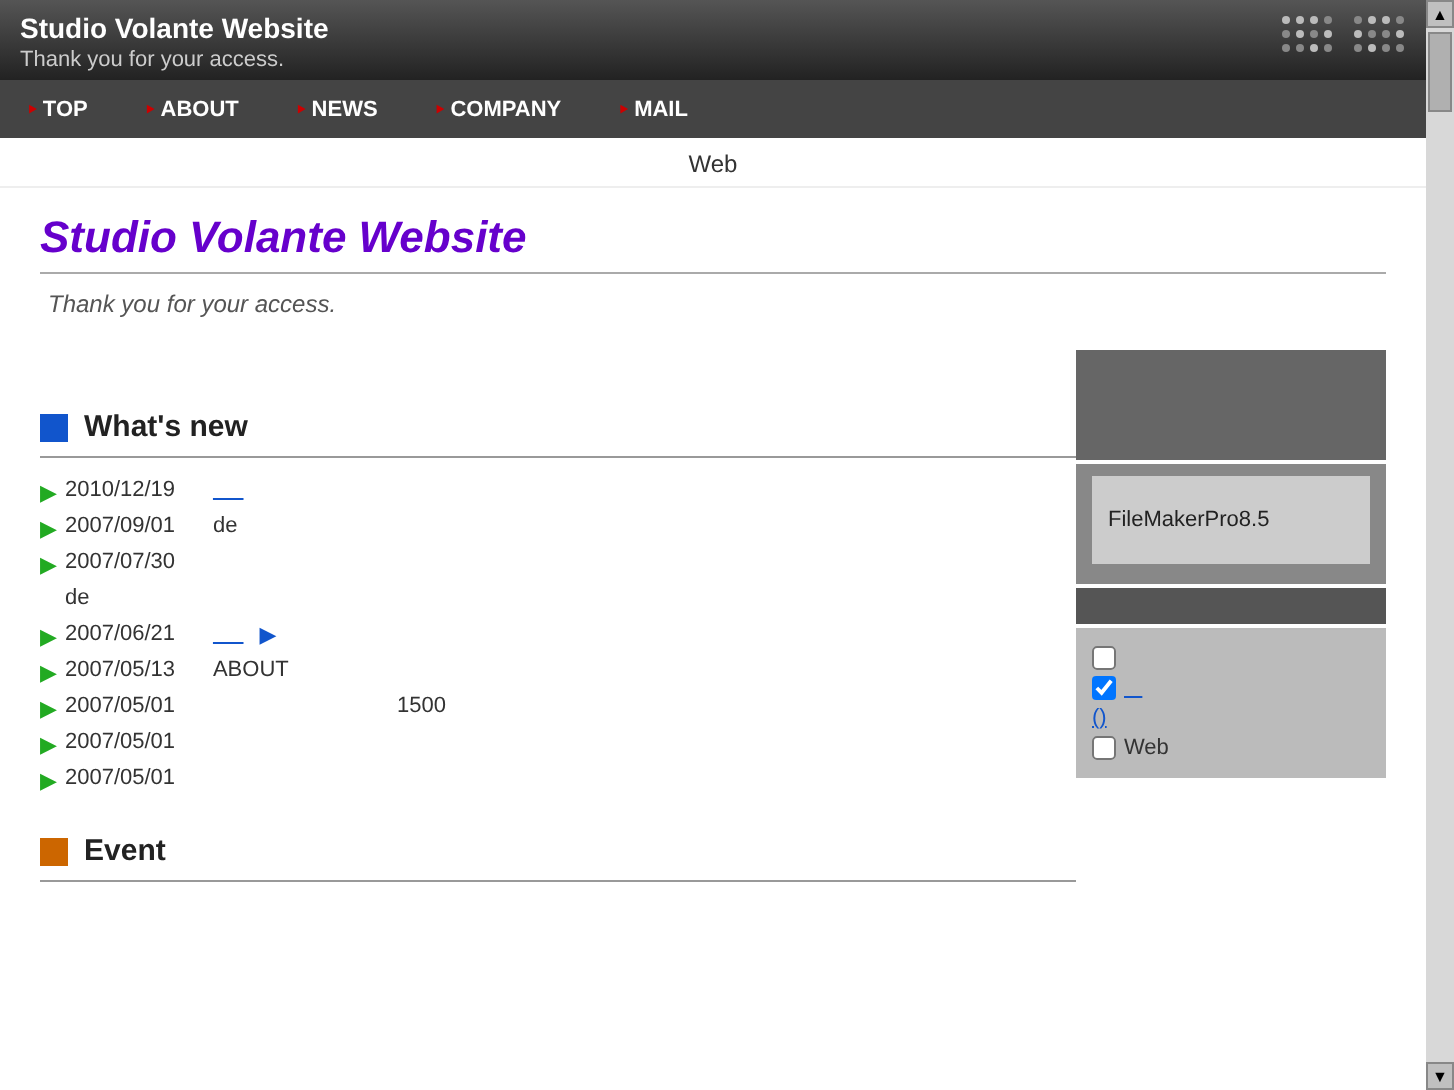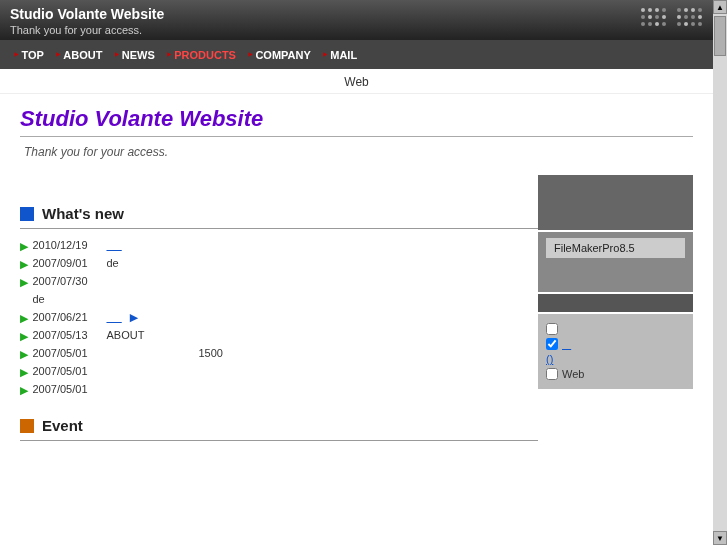--- a/index.html
+++ b/index.html
@@ -56,21 +56,21 @@
       text-align: right;
       padding-top: 4px;
     }
 
     
     #navbar {
       background: #444;
       padding: 4px 8px;
       display: flex;
       align-items: center;
-      gap: 0;
+      gap: 17px;
     }
     .nav-item {
       color: #fff;
       font-size: 11px;
       font-weight: bold;
       text-transform: uppercase;
       padding: 2px 6px;
       cursor: pointer;
       display: flex;
       align-items: center;
@@ -199,21 +199,21 @@
       margin-bottom: 2px;
     }
     .right-panel-top {
       background: #888;
       padding: 6px 8px;
       height: 60px;
     }
     .right-panel-label {
       font-size: 11px;
       color: #222;
-      padding: 4px 8px;
+      padding: 16px 8px;
       background: #ccc;
     }
 
     .right-panel2 {
       margin-top: 2px;
       background: #bbb;
     }
     .right-panel2-content {
       padding: 6px 8px;
       font-size: 11px;
@@ -318,21 +318,20 @@
           <div class="dot"></div>
           <div class="dot"></div>
       </div>
     </div>
   </div>
 
   <div id="navbar">
     <div class="nav-item">TOP</div>
     <div class="nav-item">ABOUT</div>
     <div class="nav-item">NEWS</div>
-    <div class="nav-item active">PRODUCTS</div>
     <div class="nav-item">COMPANY</div>
     <div class="nav-item">MAIL</div>
   </div>
 
   <div id="breadcrumb">Web</div>
 
   <div id="page-title-section">
     <div id="page-title">Studio Volante Website</div>
     <div id="page-subtitle">Thank you for your access.</div>
   </div>

